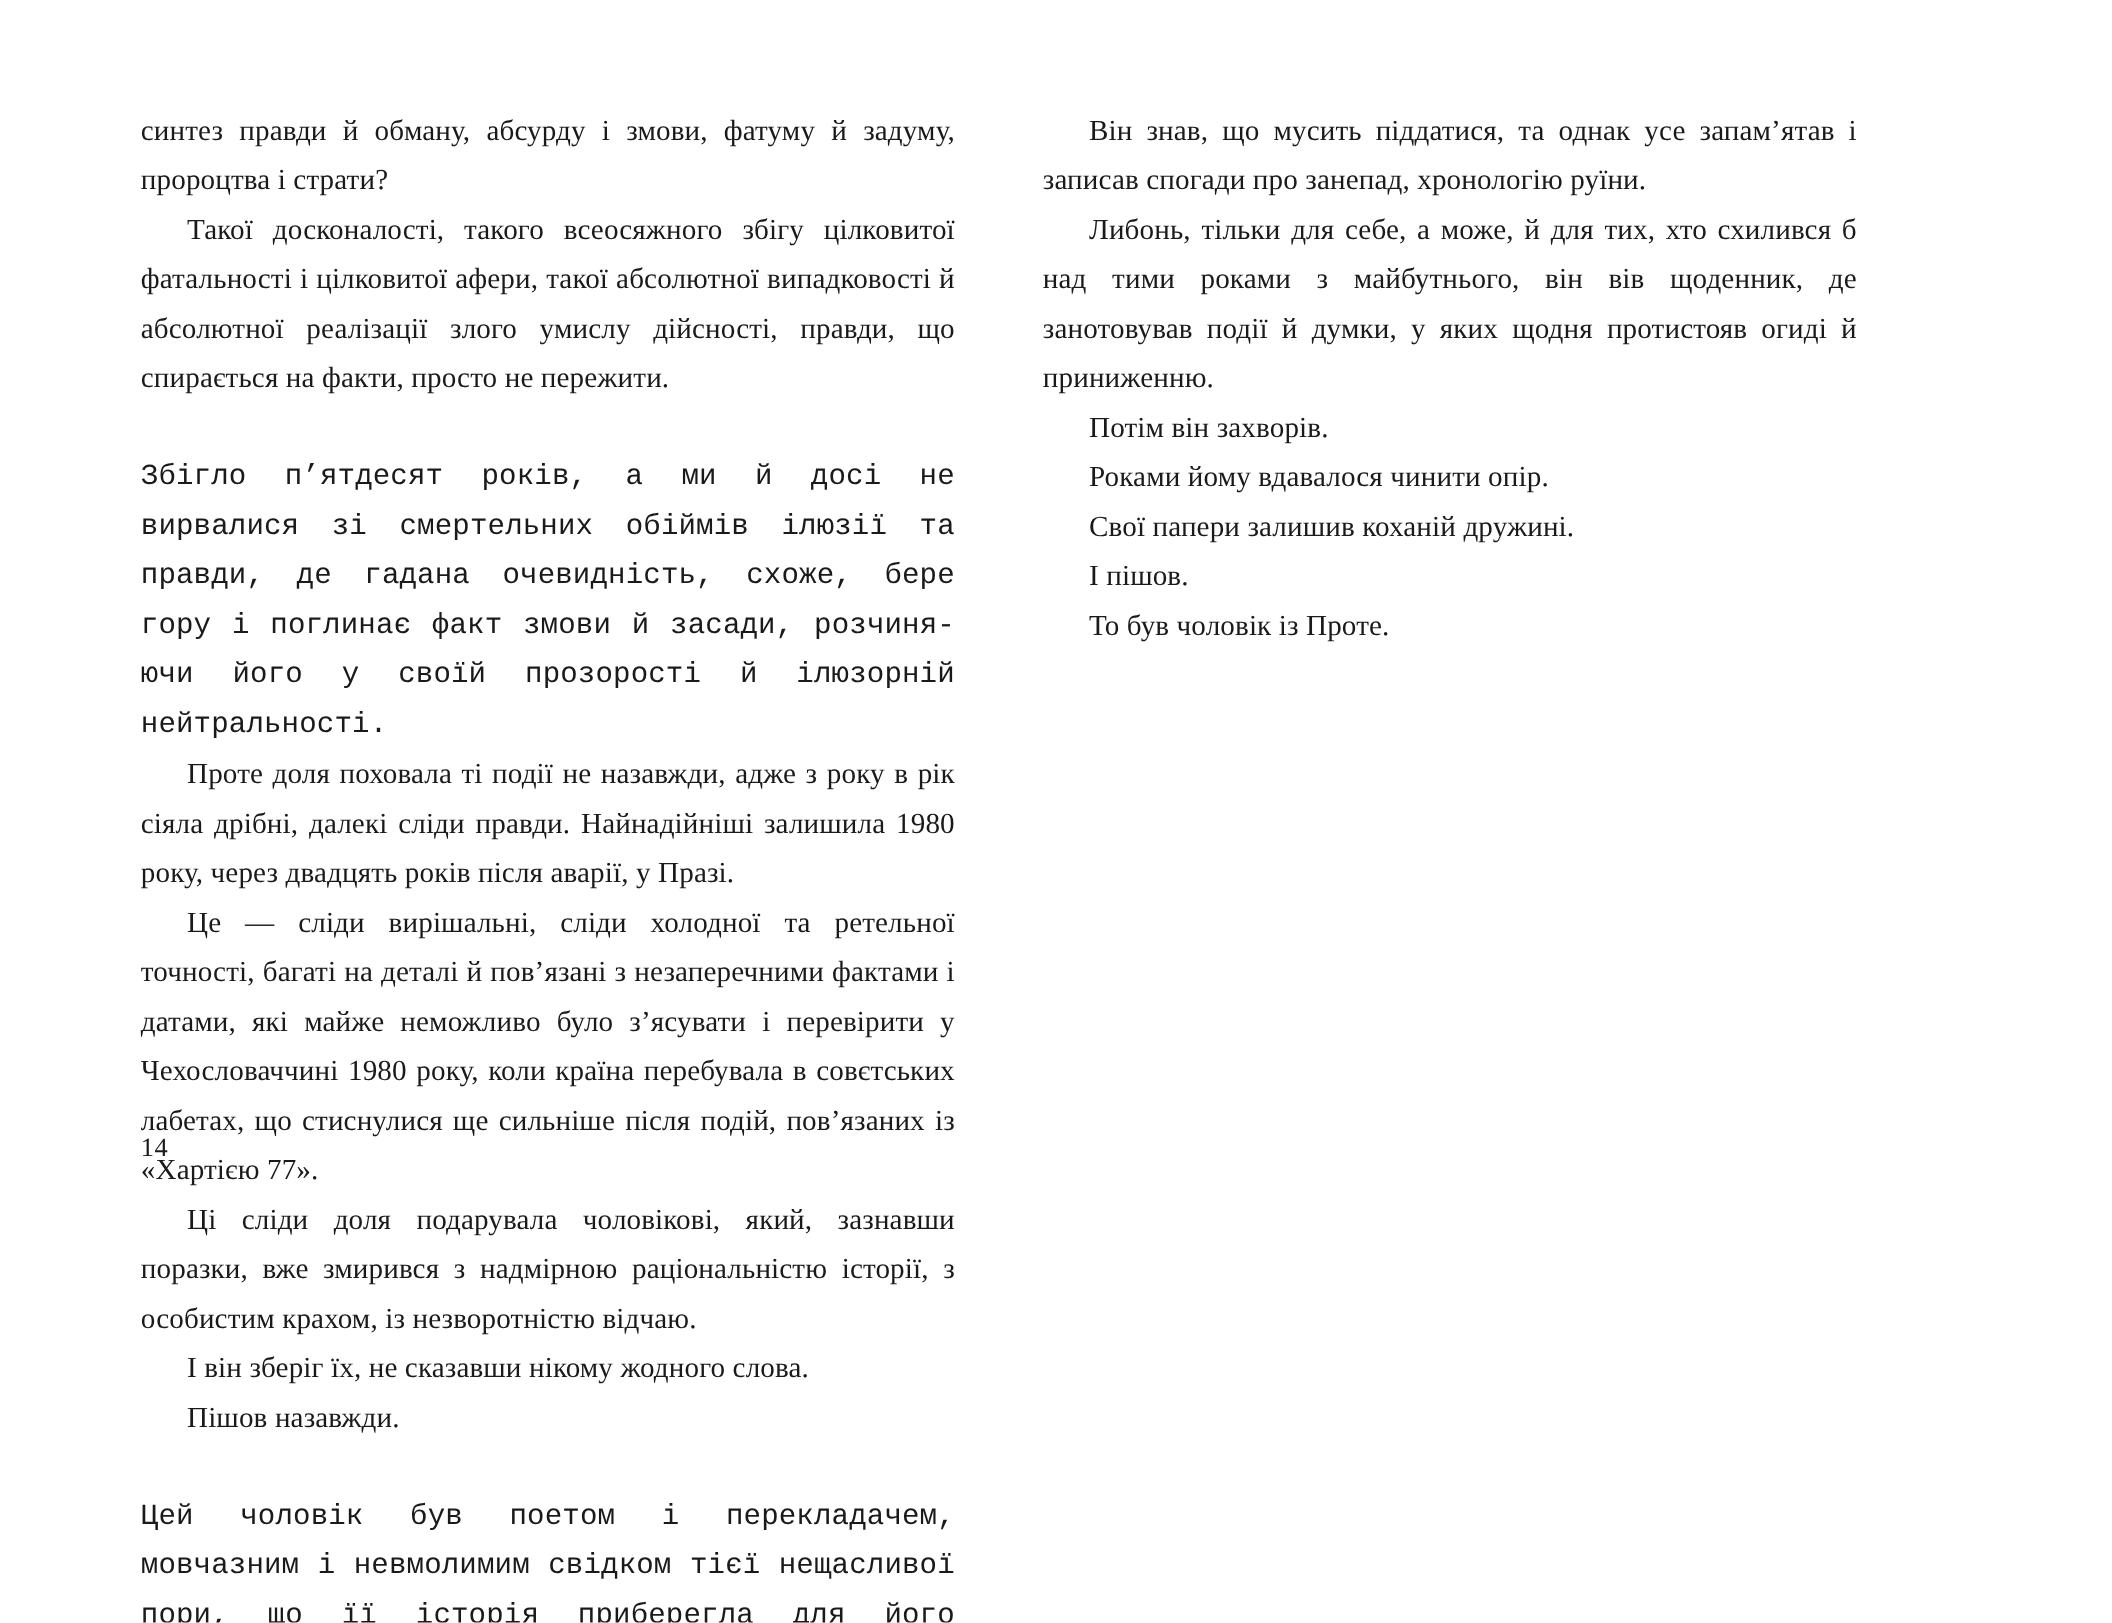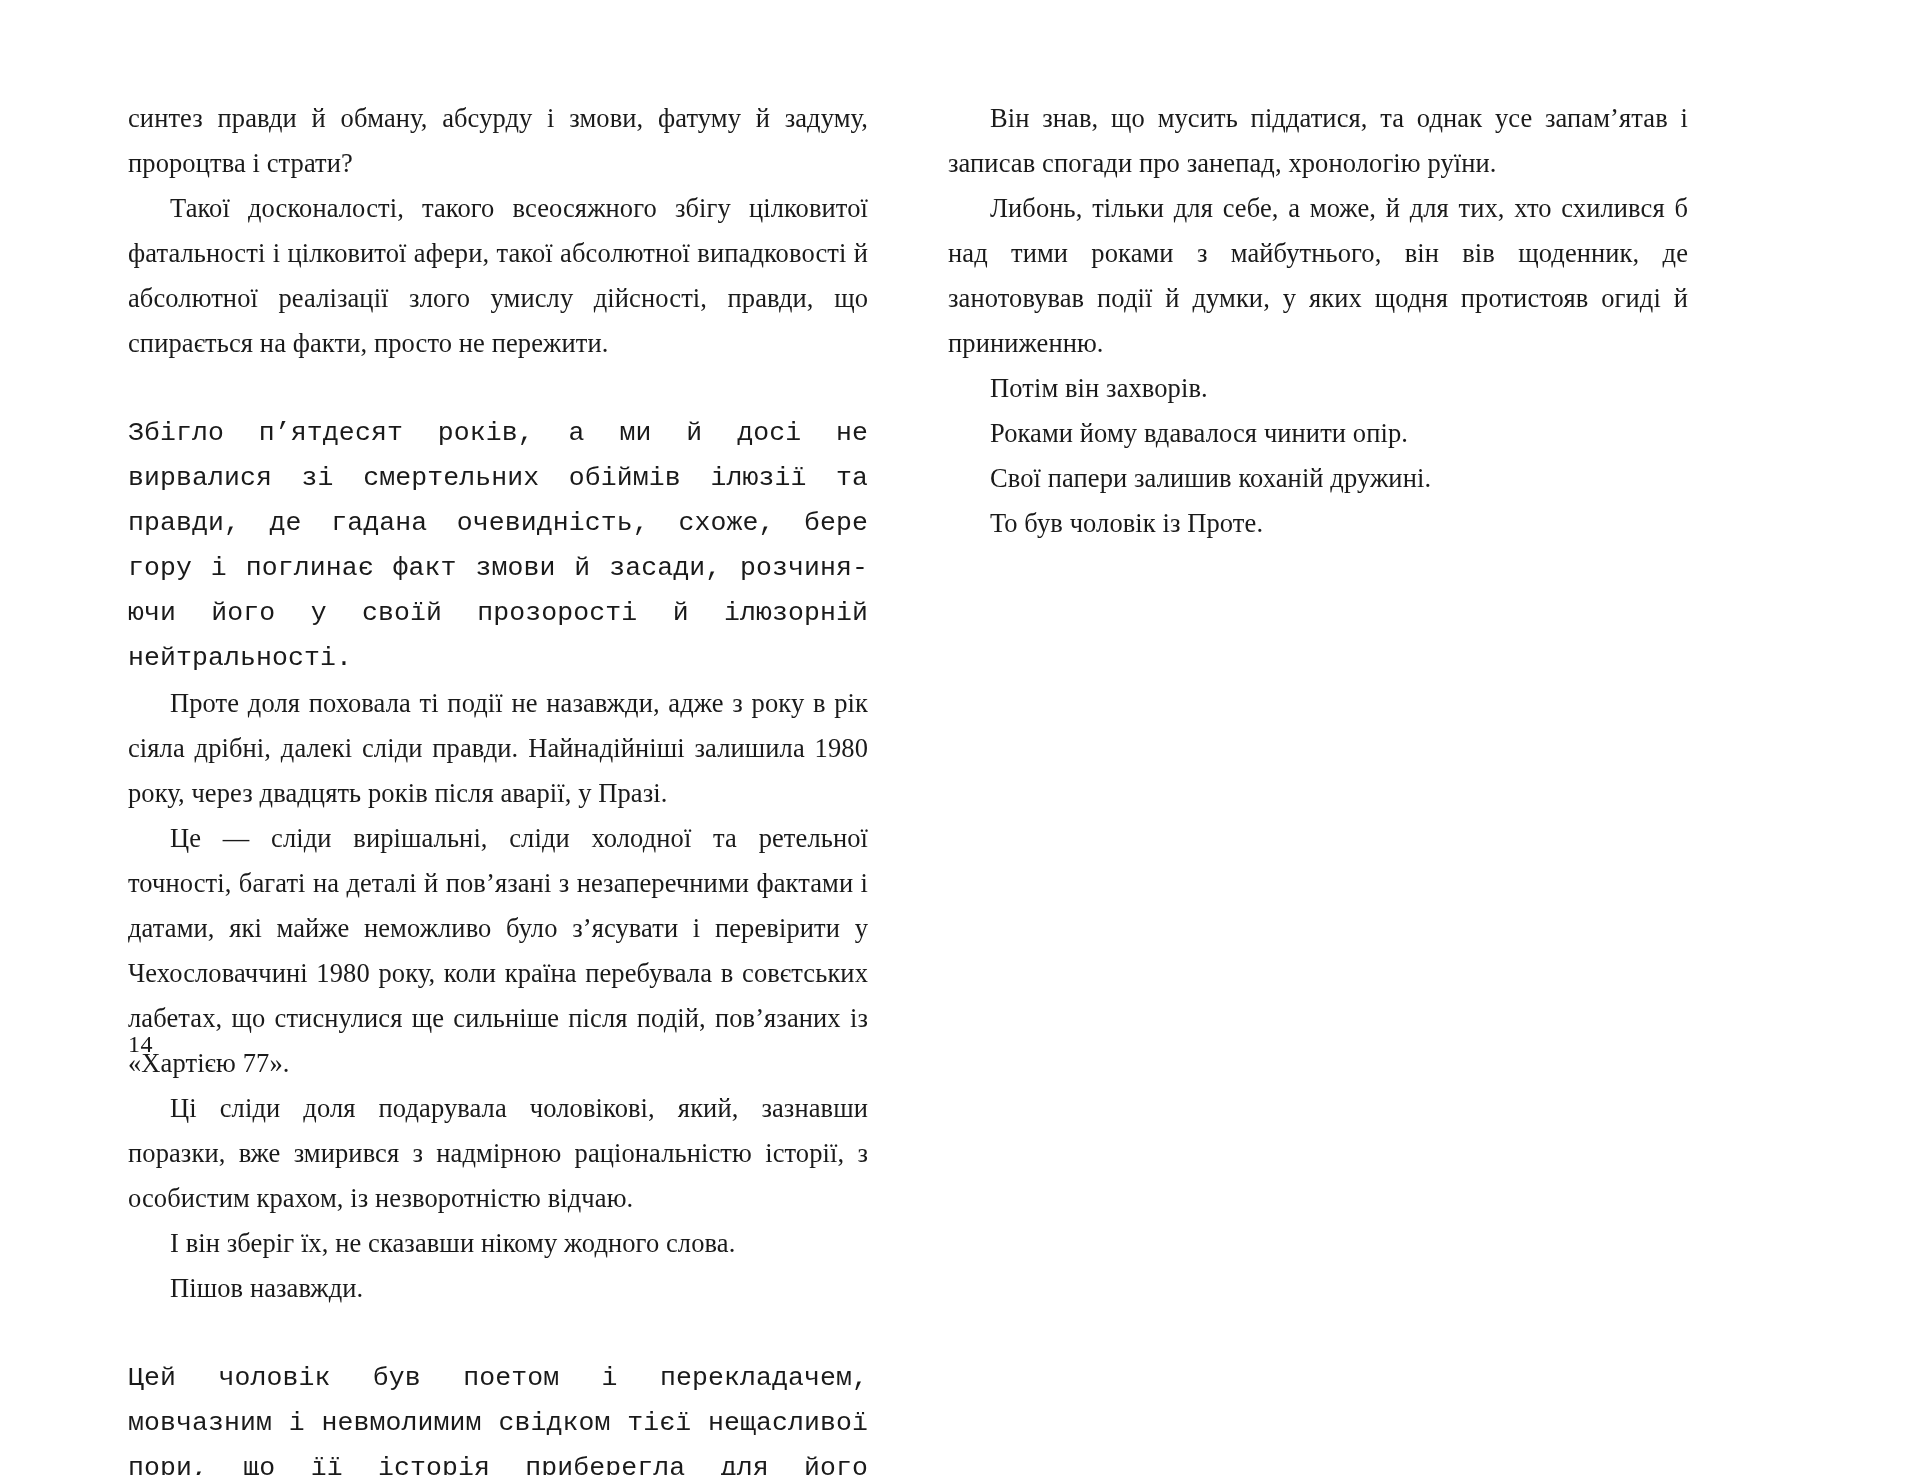--- a/index.html
+++ b/index.html
@@ -83,19 +83,20 @@
       <p class="indent">Пішов назавжди.</p>
       <p class="noindent gap">Цей чоловік був поетом і перекладачем, мовчазним і не­вмолимим свідком тієї нещасливої пори, що її історія приберегла для його країни, для його батьків, для ньо­го самого.</p>
     </div>
 
     <div class="column column-right">
       <p class="indent">Він знав, що мусить піддатися, та однак усе запам’я­тав і записав спогади про занепад, хронологію руїни.</p>
       <p class="indent">Либонь, тільки для себе, а може, й для тих, хто схилив­ся б над тими роками з майбутнього, він вів щоденник, де занотовував події й думки, у яких щодня протистояв огиді й приниженню.</p>
       <p class="indent">Потім він захворів.</p>
       <p class="indent">Роками йому вдавалося чинити опір.</p>
       <p class="indent">Свої папери залишив коханій дружині.</p>
+      <p class="indent">І пішов.</p>
       <p class="indent">То був чоловік із Проте.</p>
     </div>
 
   </div>
 
   <div class="folio">14</div>
 </div>
 
 </body></html>

